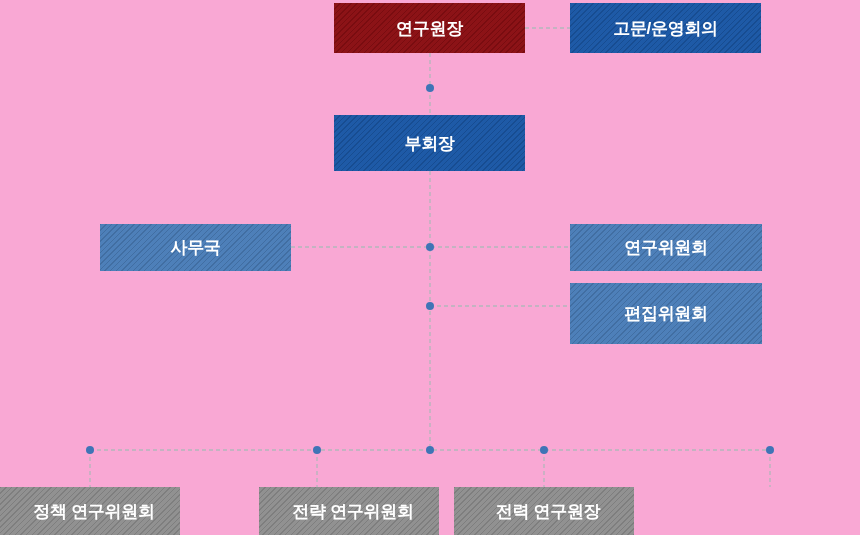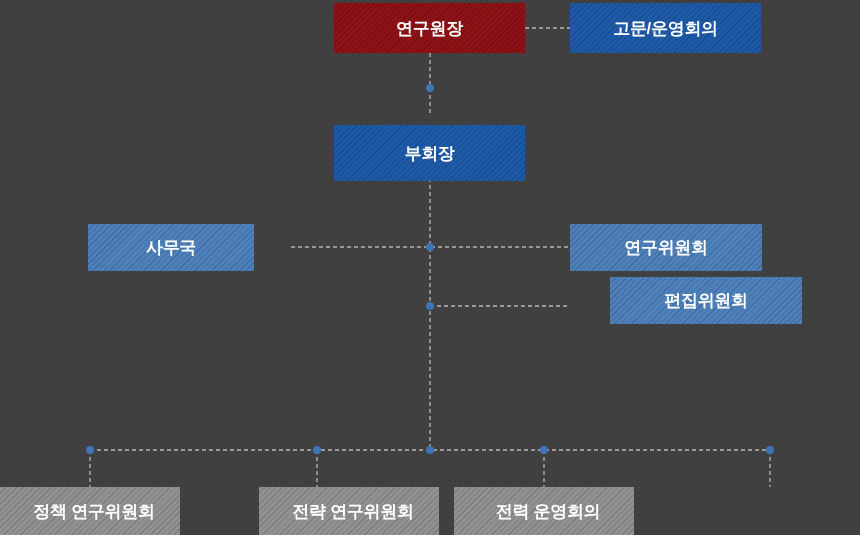--- a/index.html
+++ b/index.html
@@ -5,21 +5,21 @@
   html, body {
     margin: 0;
     padding: 0;
     background: #ffffff;
     font-family: "Liberation Sans", "DejaVu Sans", sans-serif;
   }
   .stage {
     position: relative;
     width: 860px;
     height: 535px;
-    background: #404040;
+    background: #f9a8d4;
     overflow: hidden;
   }
   .connector-layer {
     position: absolute;
     left: 0;
     top: 0;
     width: 860px;
     height: 535px;
     z-index: 1;
   }
@@ -44,24 +44,24 @@
     );
   }
   .node--darkred   { background-color: #8a0e12; }
   .node--darkblue  { background-color: #1a57a5; }
   .node--medblue   { background-color: #4a7db8; }
   .node--gray      { background-color: #8f8f8f; padding-left: 8px; }
 
   
   .node--director    { left: 334px; top: 3px;   width: 191px; height: 50px; }
   .node--advisors    { left: 570px; top: 3px;   width: 191px; height: 50px; }
-  .node--vice        { left: 334px; top: 125px; width: 191px; height: 56px; }
-  .node--secretariat { left: 88px; top: 224px; width: 166px; height: 47px; }
+  .node--vice        { left: 334px; top: 115px; width: 191px; height: 56px; }
+  .node--secretariat { left: 100px; top: 224px; width: 191px; height: 47px; }
   .node--steering    { left: 570px; top: 224px; width: 192px; height: 47px; }
-  .node--editorial   { left: 570px; top: 277px; width: 192px; height: 47px; margin-left: 40px; }
+  .node--editorial   { left: 570px; top: 283px; width: 192px; height: 61px; }
   .node--policy      { left: 0px;   top: 487px; width: 180px; height: 48px; }
   .node--strategy    { left: 227px; top: 487px; width: 180px; height: 48px; margin-left: 32px; }
   .node--power       { left: 454px; top: 487px; width: 180px; height: 48px; }
   .node--orgstruct   { left: 680px; top: 487px; width: 180px; height: 48px; }
 </style>
 </head>
 <body>
 
 <div class="stage">
 
@@ -106,16 +106,16 @@
   <div class="node node--medblue node--secretariat">사무국</div>
 
   <div class="node node--medblue node--steering">연구위원회</div>
 
   <div class="node node--medblue node--editorial">편집위원회</div>
 
   <div class="node node--gray node--policy">정책 연구위원회</div>
 
   <div class="node node--gray node--strategy">전략 연구위원회</div>
 
-  <div class="node node--gray node--power">전력 운영회의</div>
+  <div class="node node--gray node--power">전력 연구원장</div>
 
 
 </div>
 
 </body></html>

